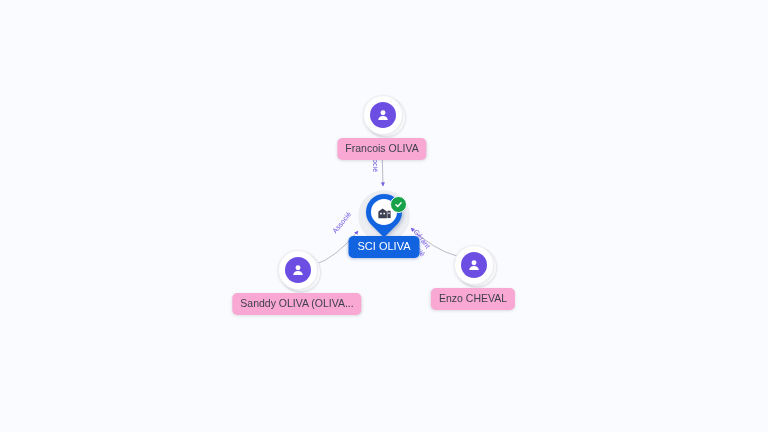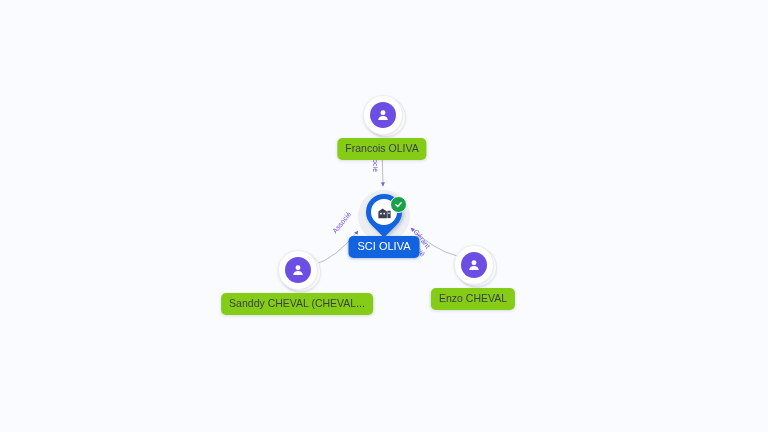--- a/index.html
+++ b/index.html
@@ -74,21 +74,21 @@
     justify-content: center;
   }
   .avatar-disc svg { display: block; }
 
   .node-label {
     position: absolute;
     top: 24px;
     left: 50%;
     transform: translateX(-50%);
     white-space: nowrap;
-    background: #84cc16;
+    background: #f9a8d4;
     color: #3c3f49;
     font-size: 10.5px;
     line-height: 1;
     padding: 5px 8px 6px 8px;
     border-radius: 5px;
     box-shadow: 0 1px 3px rgba(30,35,60,.14);
   }
 
   
   #company-node {
@@ -228,21 +228,21 @@
       <div class="card-back"></div>
       <div class="avatar-ring">
         <div class="avatar-disc">
           <svg width="16" height="16" viewBox="0 0 24 24" fill="#ffffff">
             <circle cx="12" cy="8.6" r="3.7"></circle>
             <path d="M4.8 19.6c0-3.9 3.3-6.2 7.2-6.2s7.2 2.3 7.2 6.2z"></path>
           </svg>
         </div>
       </div>
     </div>
-    <div class="node-label">Sanddy CHEVAL (CHEVAL...</div>
+    <div class="node-label">Sanddy OLIVA (OLIVA...</div>
   </div>
 
   <div class="person-node" style="left:473px; top:264px;">
     <div class="avatar-stack">
       <div class="card-back"></div>
       <div class="avatar-ring">
         <div class="avatar-disc">
           <svg width="16" height="16" viewBox="0 0 24 24" fill="#ffffff">
             <circle cx="12" cy="8.6" r="3.7"></circle>
             <path d="M4.8 19.6c0-3.9 3.3-6.2 7.2-6.2s7.2 2.3 7.2 6.2z"></path>

